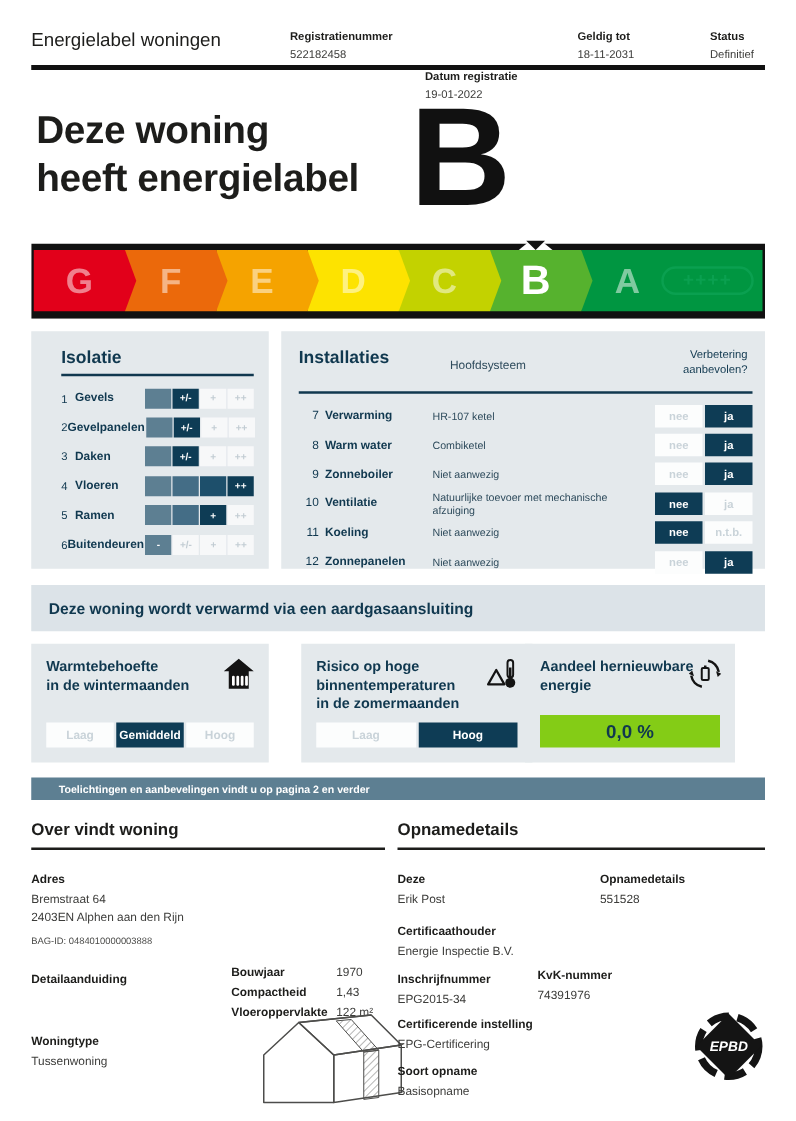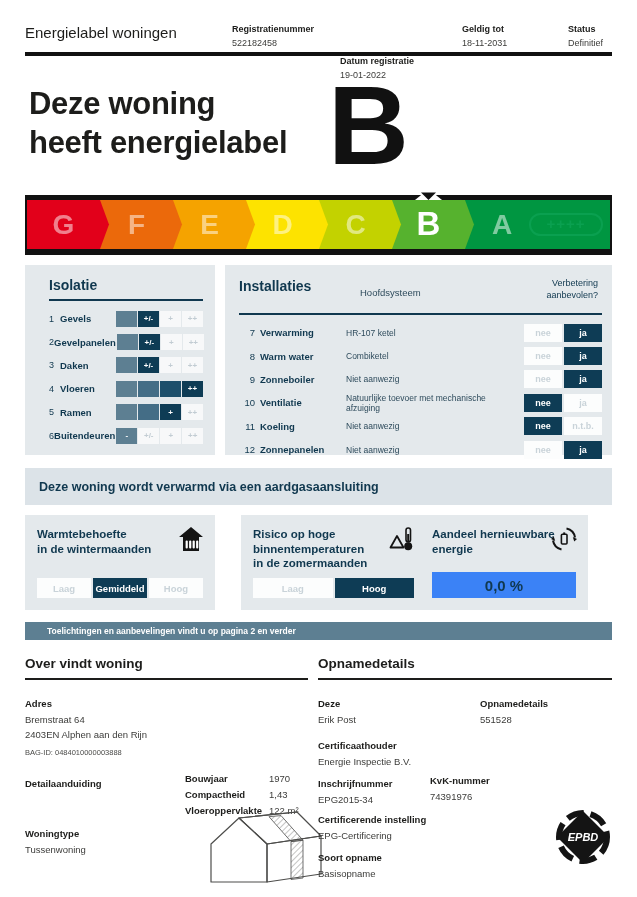--- a/index.html
+++ b/index.html
@@ -66,21 +66,21 @@
   .box{position:absolute;top:515px;height:95px;background:#e4e9ec;box-sizing:border-box;
        padding:12px;}
   .b1{left:25px;width:190px;} .b2{left:225px;width:185px;margin-left:16px;} .b3{left:420px;width:168px;}
   .box-title{font-size:11.5px;font-weight:bold;color:#10384f;line-height:14.5px;width:135px;}
   .box-icon{position:absolute;right:11px;top:11px;}
   .box-opts{position:absolute;left:12px;right:12px;bottom:12px;display:flex;gap:2px;}
   .opt{flex:1;height:20px;display:flex;align-items:center;justify-content:center;
        font-size:9.5px;font-weight:bold;}
   .opt.on{background:#0e3c55;color:#fff;}
   .opt.off{background:#fcfdfd;color:#c9d3d9;}
-  .value-bar{position:absolute;left:12px;right:12px;bottom:12px;height:26px;background:#3b82f6;
+  .value-bar{position:absolute;left:12px;right:12px;bottom:12px;height:26px;background:#84cc16;
              display:flex;align-items:center;justify-content:center;
              font-size:15px;font-weight:bold;color:#10384f;}
 
   
   .notebar{position:absolute;left:25px;top:622px;width:587px;height:18px;background:#5d7f92;
            box-sizing:border-box;display:flex;align-items:center;padding-left:22px;
            color:#fff;font-size:8.5px;font-weight:bold;}
 
   
   .bcol{position:absolute;top:656px;}

